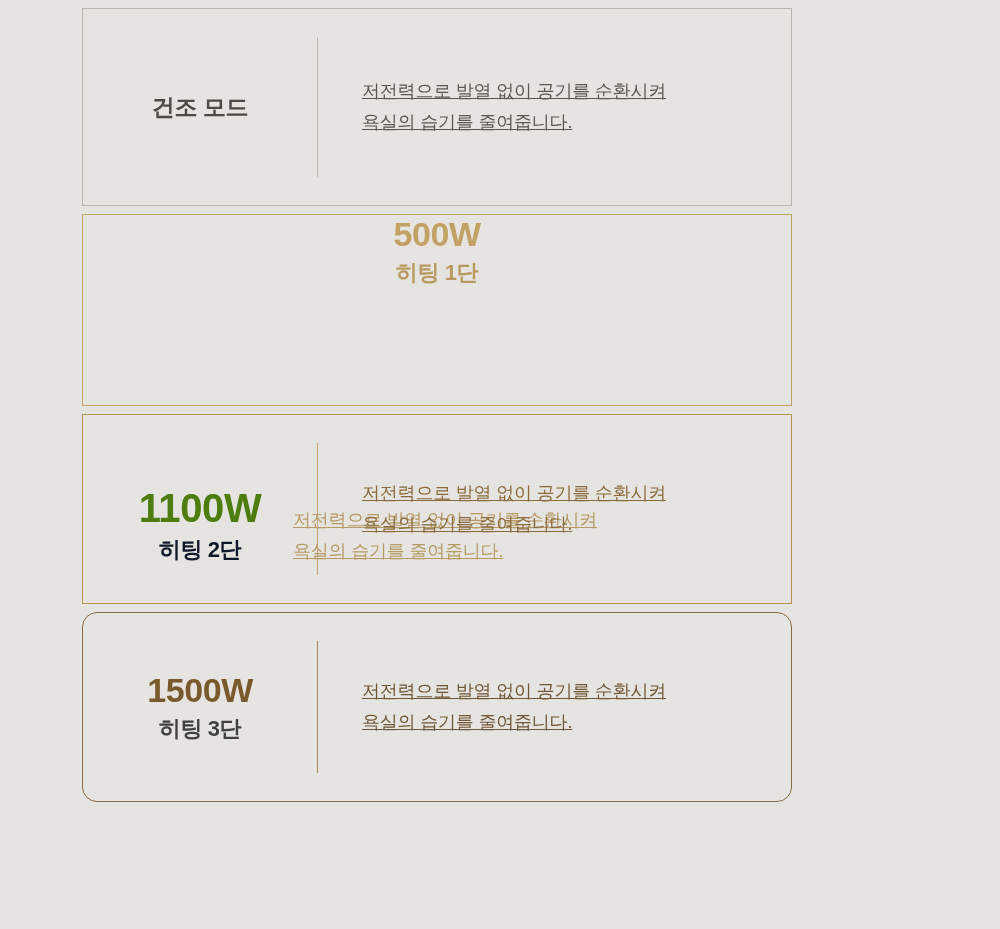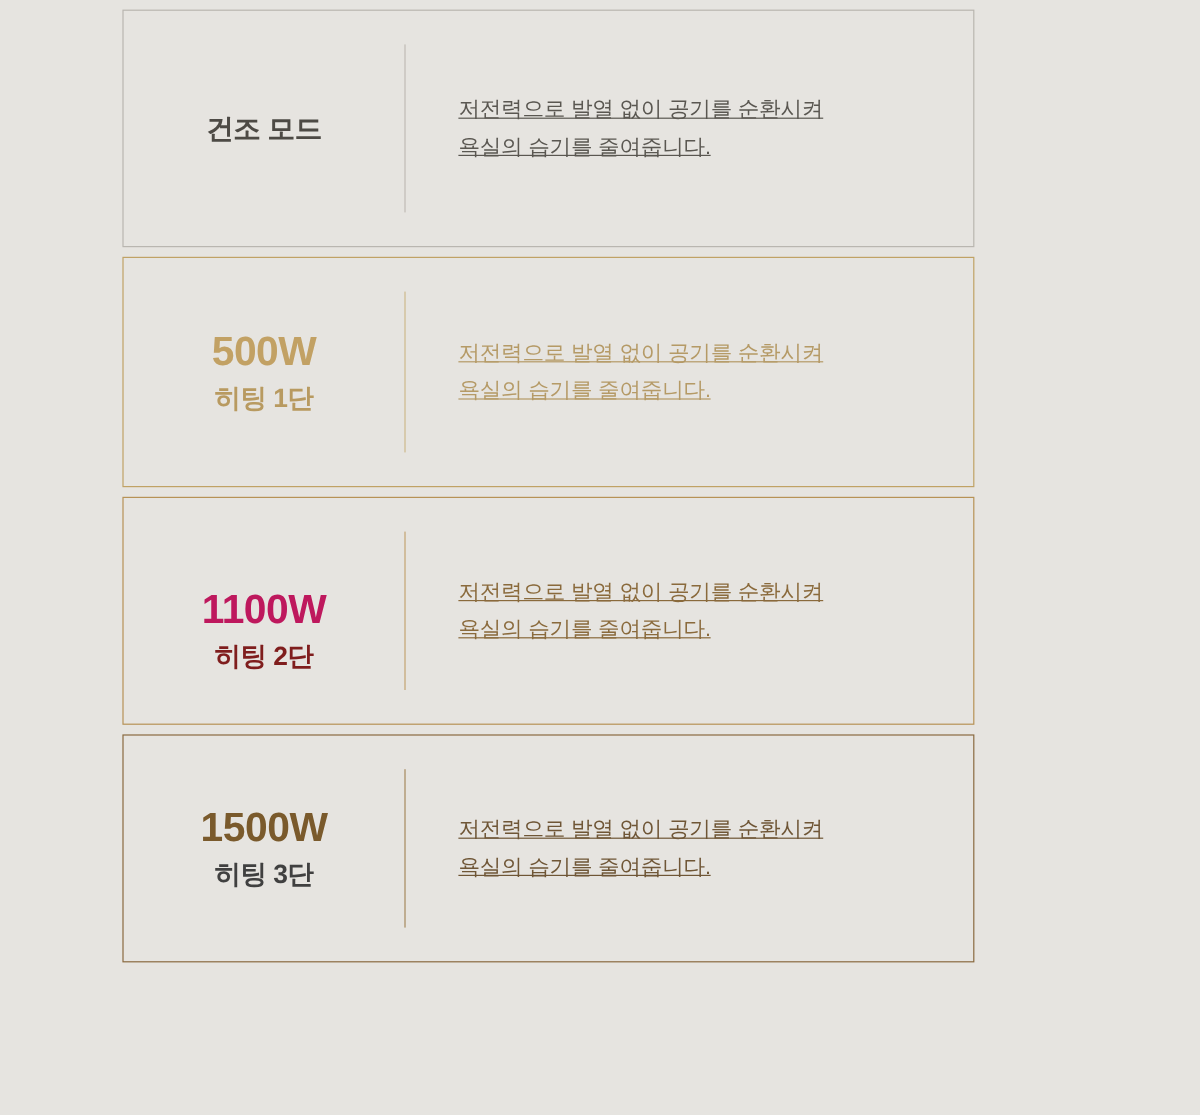--- a/index.html
+++ b/index.html
@@ -14,21 +14,21 @@
     overflow: hidden;
   }
   .page {
     position: relative;
     width: 1000px;
     height: 929px;
     box-sizing: border-box;
   }
   .card-list {
     position: absolute;
-    left: 102px;
+    left: 82px;
     top: 8px;
     width: 710px;
   }
   .card {
     box-sizing: border-box;
     display: flex;
     align-items: center;
     border: 1px solid #b9b6b0;
     background: transparent;
     margin-bottom: 8px;
@@ -69,35 +69,35 @@
     margin-top: 4px;
   }
 
   
   .card-1 { height: 198px; border-color: #b9b6b0; }
   .card-1 .label-main { font-size: 23px; color: #4d4a45; }
   .card-1 .card-desc  { color: #5a5751; }
   .card-1 .card-divider { background: #c0bcb5; }
 
   
-  .card-2 { height: 192px; border-color: #c0a265; }
+  .card-2 { height: 192px; border-color: #c0a265; flex-direction: column; }
   .card-2 .label-main { font-size: 34px; color: #c2a164; }
   .card-2 .label-sub  { color: #b89a60; }
   .card-2 .card-desc  { color: #b59a66; }
   .card-2 .card-divider { background: #cdb versus; background: #cdb98c; }
 
   
   .card-3 { height: 190px; border-color: #b79256; }
-  .card-3 .label-main { font-size: 34px; color: #be185d; margin-top: 32px; }
-  .card-3 .label-sub  { color: #7f1d1d; }
+  .card-3 .label-main { font-size: 40px; color: #4d7c0f; margin-top: 32px; }
+  .card-3 .label-sub  { color: #0f172a; }
   .card-3 .card-desc  { color: #8a6a3c; }
   .card-3 .card-divider { background: #c4a madeira; background: #c4a571; }
 
   
-  .card-4 { height: 190px; border-color: #8a6a40; }
+  .card-4 { height: 190px; border-color: #8a6a40; border-radius: 15px; }
   .card-4 .label-main { font-size: 34px; color: #7a5a2c; }
   .card-4 .label-sub  { color: #404040; }
   .card-4 .card-desc  { color: #6f5636; }
   .card-4 .card-divider { background: #a68a5e; }
 </style>
 </head>
 <body>
 
 <div class="page">
   <div class="card-list">

